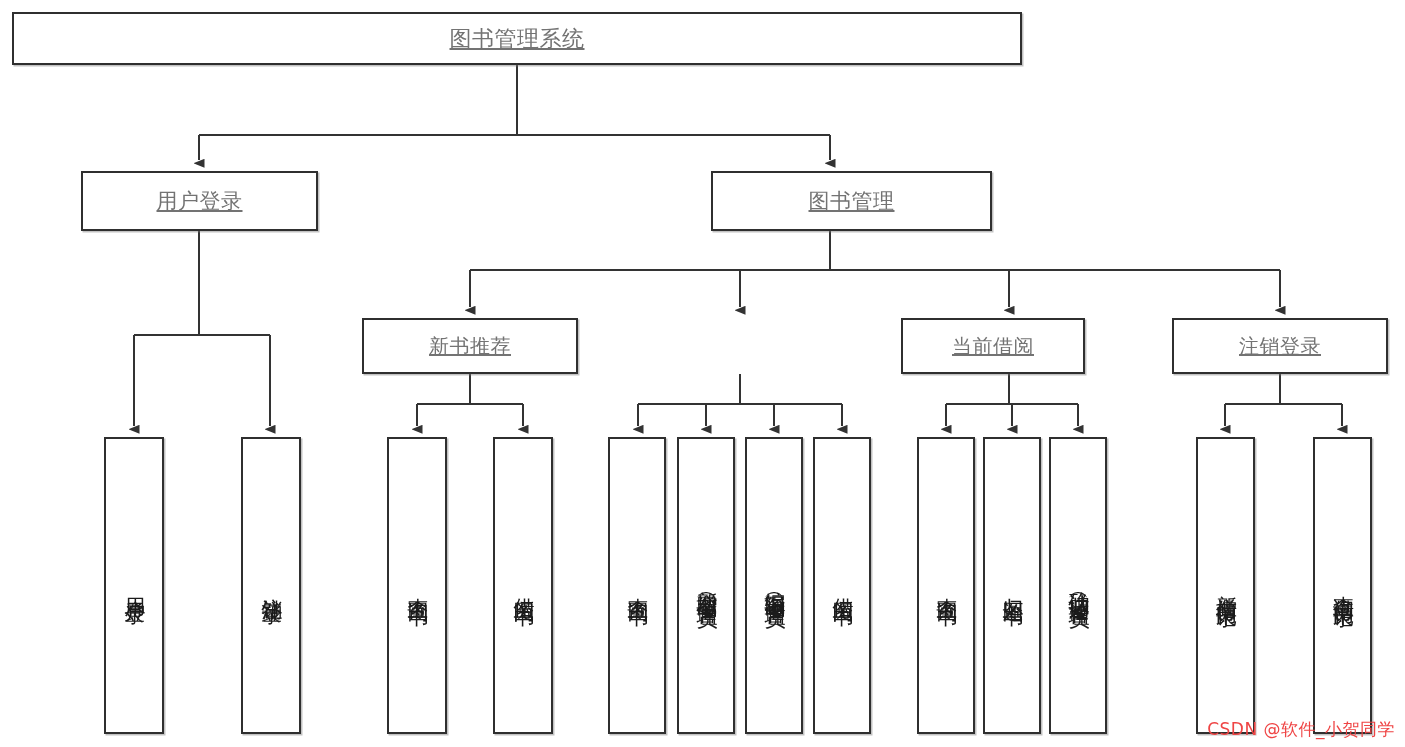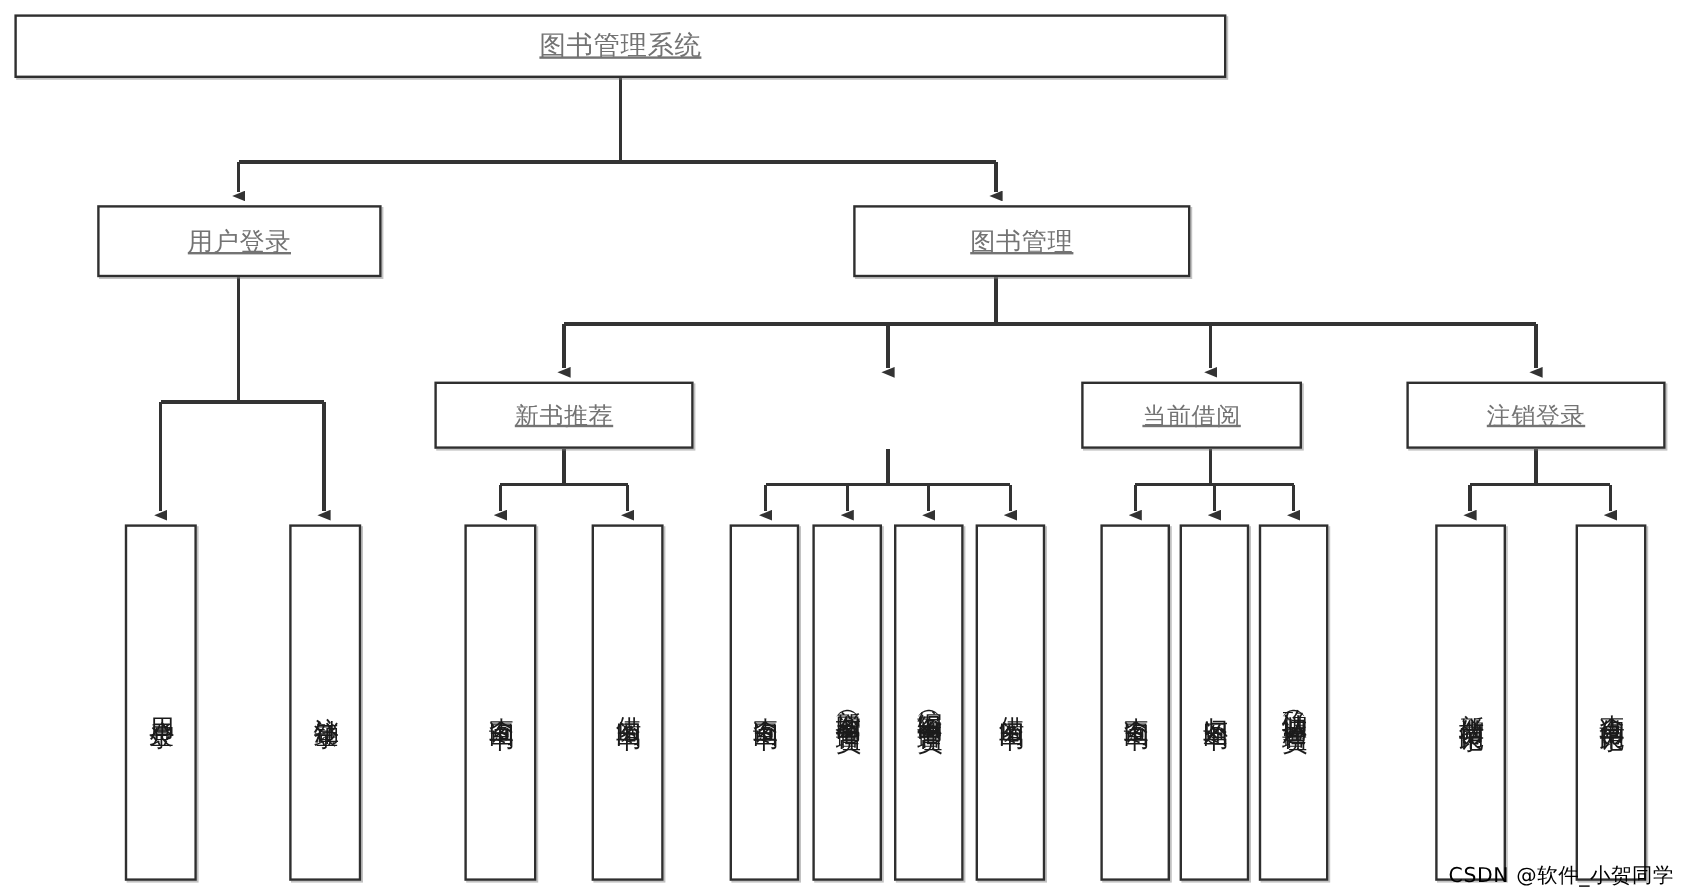--- a/index.html
+++ b/index.html
@@ -68,21 +68,21 @@
     color:#1b1b1b;
     white-space:nowrap;
     text-align:center;
   }
   
   #watermark{
     position:absolute;
     right:10px;
     bottom:6px;
     font-size:17px;
-    color:#000000;
+    color:#ef4444;
     letter-spacing:.5px;
     white-space:nowrap;
     user-select:none;
   }
 </style>
 </head>
 <body>
 
 <div id="canvas">
 

